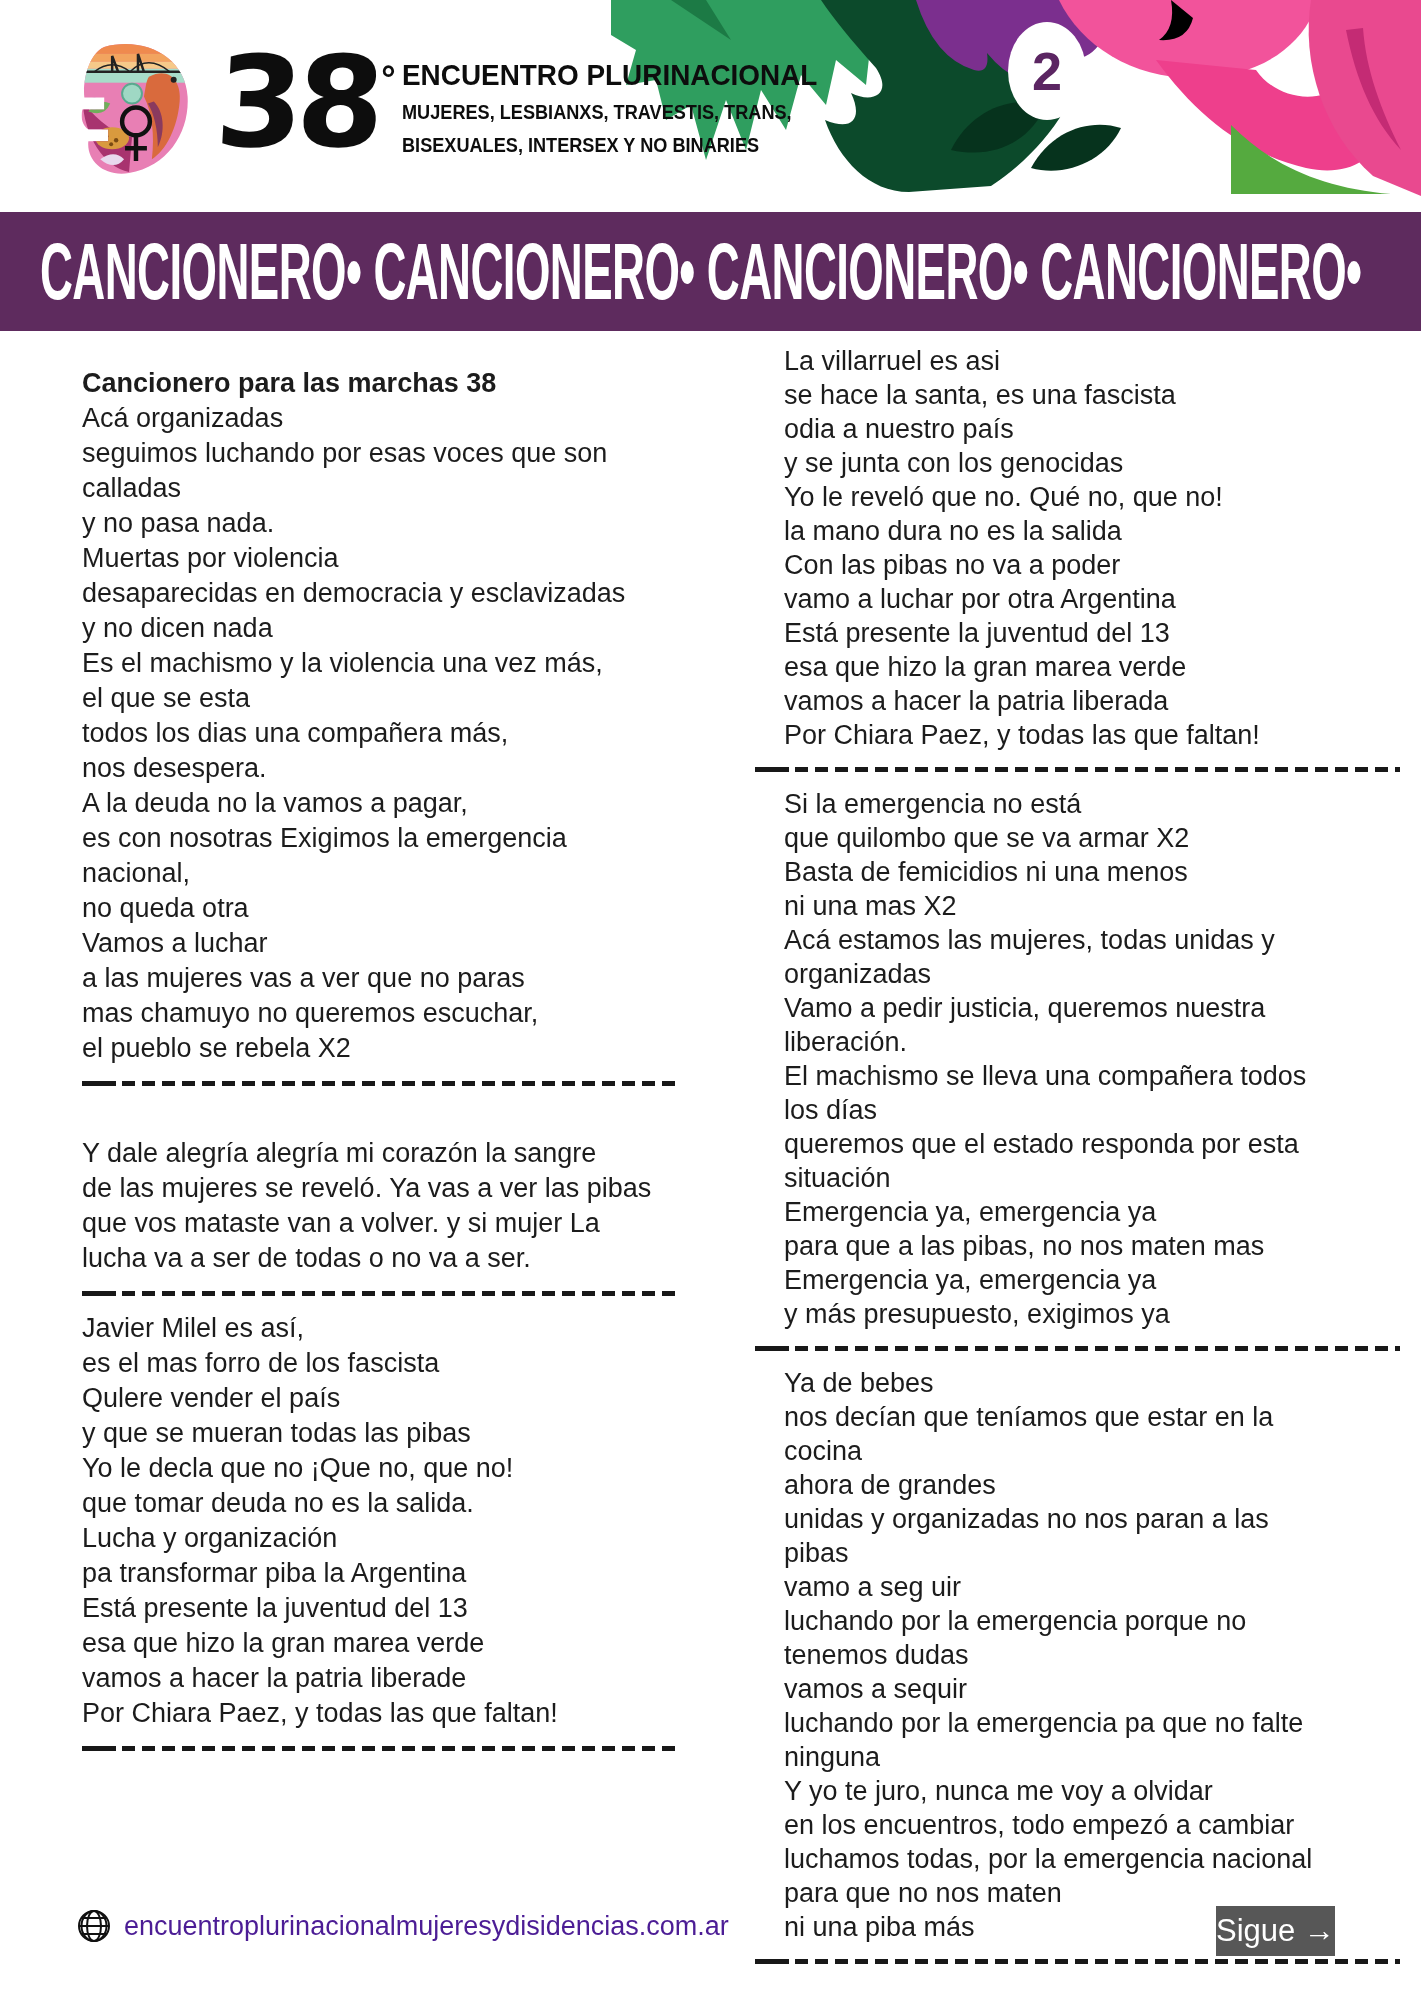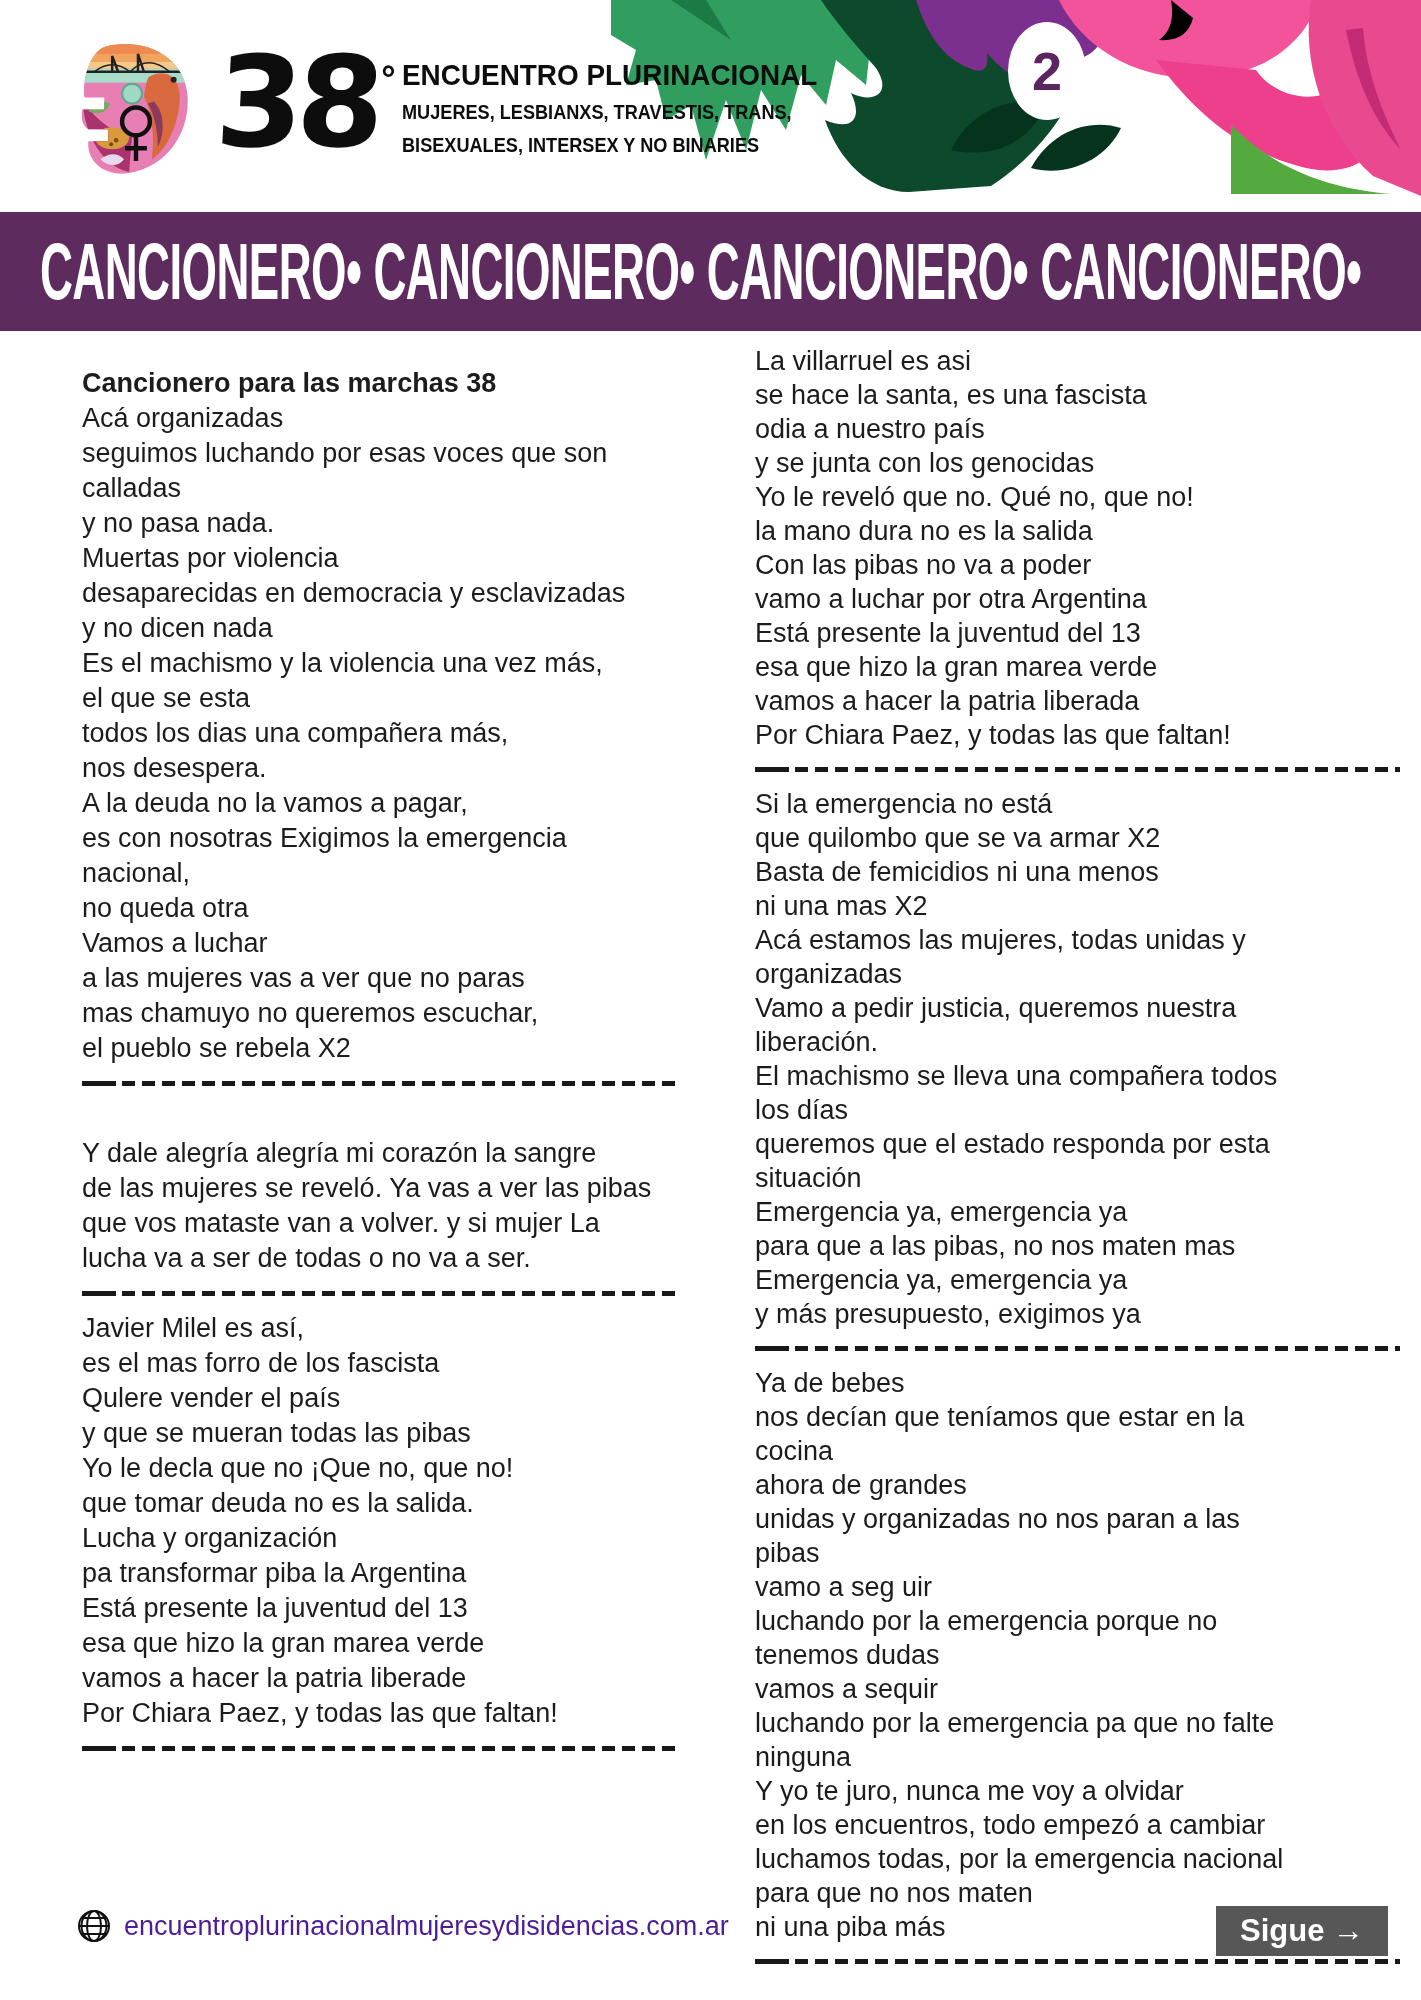--- a/index.html
+++ b/index.html
@@ -28,35 +28,35 @@
           display:flex;align-items:center;overflow:hidden;z-index:4;}
   .banner-text{font-size:80px;font-weight:700;color:#ffffff;white-space:nowrap;
                letter-spacing:-1px;margin-left:40px;transform:scaleX(.57);
                transform-origin:left center;}
 
   
   .col{position:absolute;}
   .col-left{left:82px;top:366px;width:600px;}
   .col-right{left:755px;top:344px;width:645px;}
   .line{font-size:27px;line-height:35px;white-space:nowrap;}
-  .col-right .line{line-height:34px;}
+  .col-right .line{line-height:34px;margin-left:29px;}
   .heading{font-weight:700;}
   .blank{height:35px;}
   .divider{height:5px;margin:15px 0;
     background:
       linear-gradient(#181818,#181818) left center/34px 5px no-repeat,
       repeating-linear-gradient(90deg,#181818 0 13px,transparent 13px 20px)
         40px center/calc(100% - 40px) 5px no-repeat;}
 
   
   .footer{position:absolute;left:76px;top:1908px;display:flex;align-items:center;gap:12px;z-index:5;}
   .globe{width:36px;height:36px;}
   .site{font-size:27px;color:#4c1d95;}
   .sigue{position:absolute;left:1216px;top:1906px;background:#575757;color:#ffffff;
-         font-size:31px;font-weight:700;padding:7px 24px;line-height:36px;z-index:6;
+         font-size:31px;font-weight:400;padding:7px 0;line-height:36px;z-index:6;
          border:none;display:inline-block;}
 </style>
 </head>
 <body>
 
 <div class="page">
 
   <svg class="leaves" viewBox="0 0 810 200" aria-hidden="true">
     <path d="M0,0 H350 L330,25 L300,20 L290,55 L260,40 L255,85 L225,60 L215,105 L190,75 L175,130 L150,90 L135,150 L115,100 L95,160 L80,105 L55,120 L45,80 L15,85 L25,50 L0,35 Z" fill="#2f9e5f"></path>
     <path d="M60,0 L120,40 L95,0 Z" fill="#1c7a45"></path>

